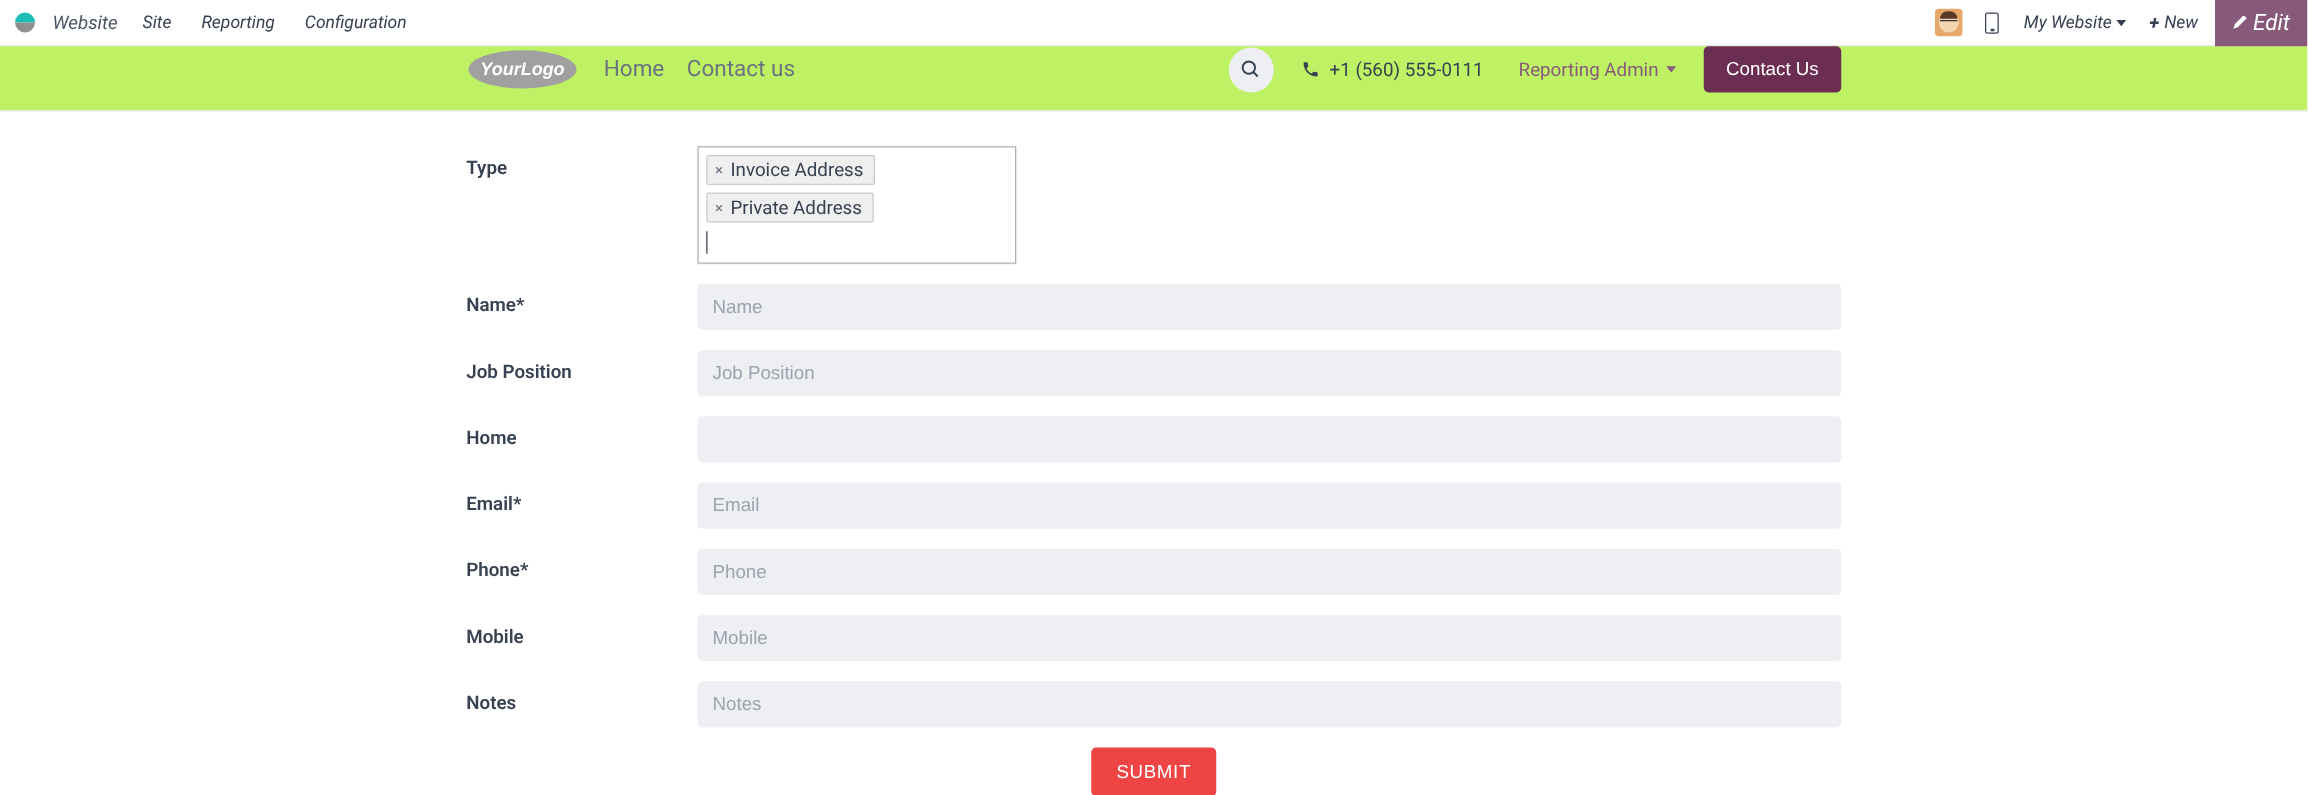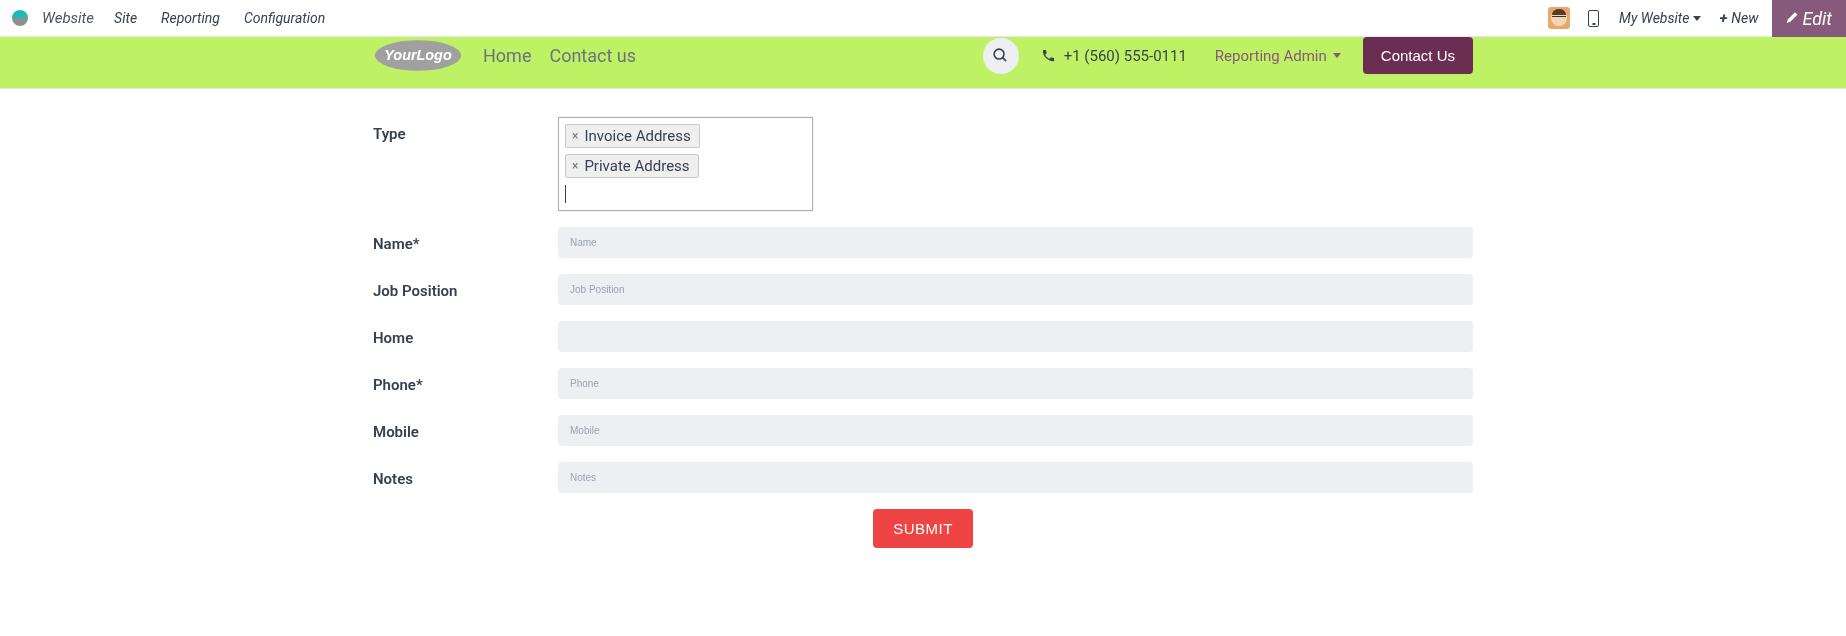--- a/index.html
+++ b/index.html
@@ -46,21 +46,21 @@
     .form-row { display: flex; align-items: flex-start; margin-bottom: 16px; }
     .form-label { width: 185px; font-size: 15px; font-weight: 600; color: #374151; padding-top: 8px; }
     .form-field { flex: 1; }
     
     .tag-box { border: 1px solid #b0b0b0; background: #fff; min-height: 54px; padding: 6px 6px; display: flex; flex-wrap: wrap; gap: 6px; align-content: flex-start; position: relative; box-shadow: 0 0 0 1px rgba(0,0,0,0.03); }
     .tag { display: inline-flex; align-items: center; gap: 6px; background: #efefef; border: 1px solid #c9c9c9; border-radius: 2px; padding: 2px 8px 2px 6px; font-size: 15px; color: #374151; }
     .tag-x { font-size: 12px; color: #6b7280; cursor: pointer; }
     .tag-input-line { width: 100%; height: 20px; display: flex; align-items: center; }
     .tag-input-line .blink { width: 1px; height: 18px; background: #374151; }
     
-    .text-input { width: 100%; background: #edeff2; border: none; border-radius: 4px; padding: 10px 12px; font-size: 10px; color: #0f172a; outline: none; }
+    .text-input { width: 100%; background: #edeff2; border: none; border-radius: 4px; padding: 10px 12px; font-size: 15px; color: #0f172a; outline: none; }
     .text-input::placeholder { color: #9ca3af; }
     
     .submit-row { text-align: center; margin-top: 12px; padding-bottom: 10px; }
     .submit-btn { background: #ef4444; color: #fff; border: none; border-radius: 4px; padding: 11px 20px; font-size: 15px; letter-spacing: 0.5px; cursor: pointer; }
     
     .icon-svg { display: block; }
   </style>
 </head>
 <body>
 
@@ -161,20 +161,24 @@
   <div class="form-row">
     <div class="form-label">Job Position</div>
     <div class="form-field"><input class="text-input" placeholder="Job Position" style=""></div>
   </div>
 
   <div class="form-row">
     <div class="form-label">Home</div>
     <div class="form-field"><input class="text-input" placeholder="" style=""></div>
   </div>
 
+  <div class="form-row">
+    <div class="form-label">Email*</div>
+    <div class="form-field"><input class="text-input" placeholder="Email" style=""></div>
+  </div>
 
   <div class="form-row">
     <div class="form-label">Phone*</div>
     <div class="form-field"><input class="text-input" placeholder="Phone" style=""></div>
   </div>
 
   <div class="form-row">
     <div class="form-label">Mobile</div>
     <div class="form-field"><input class="text-input" placeholder="Mobile" style=""></div>
   </div>

